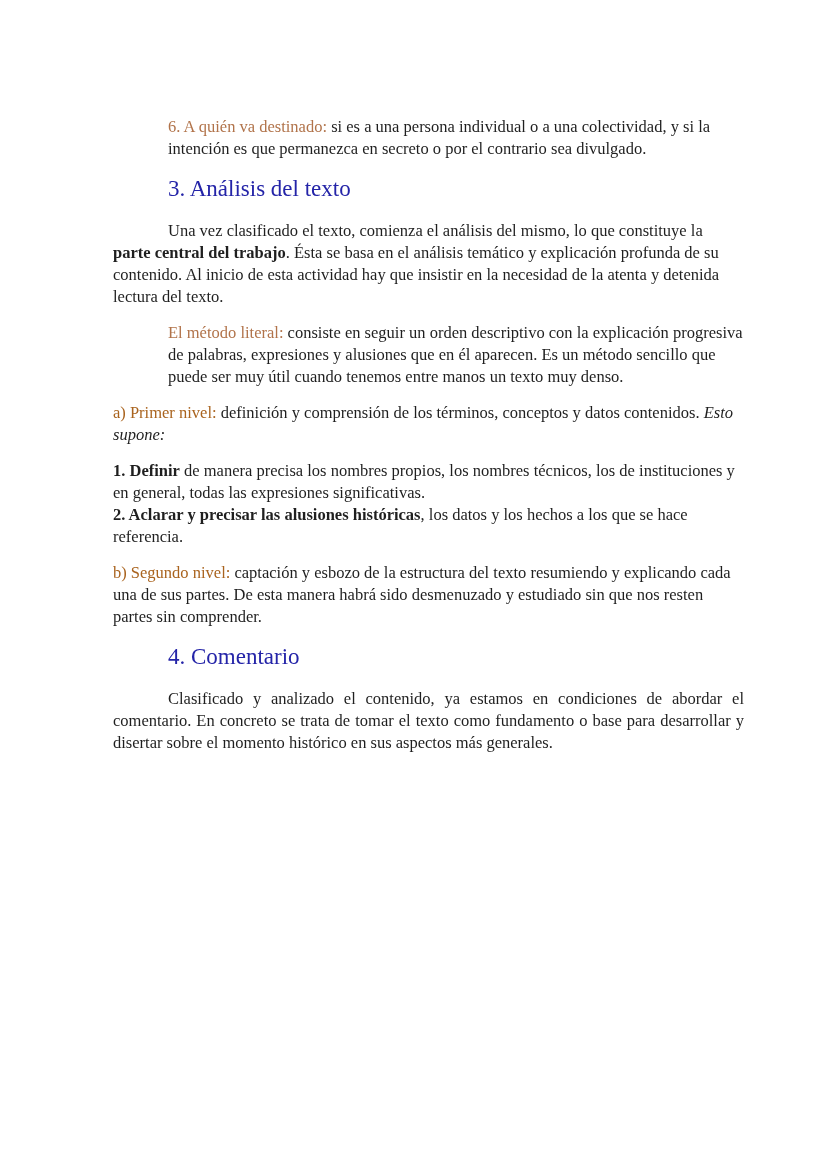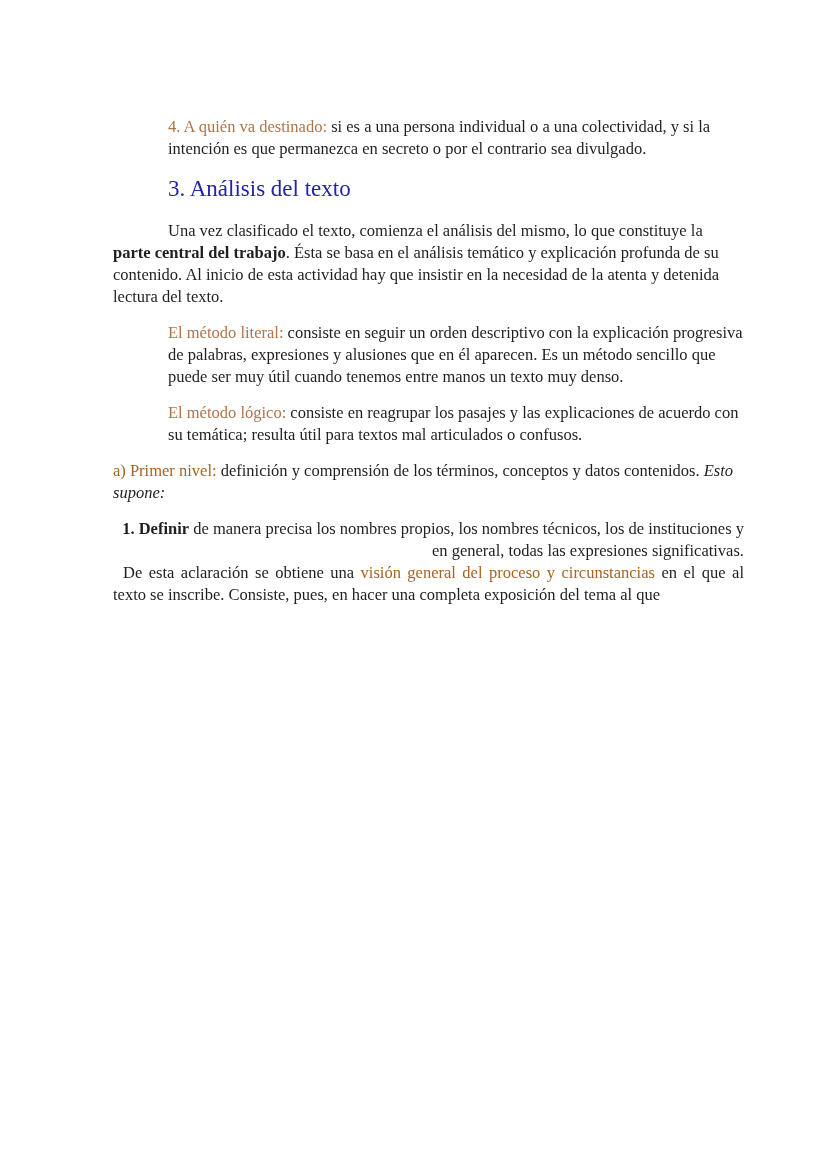--- a/index.html
+++ b/index.html
@@ -26,42 +26,44 @@
   .content p {
     margin: 0 0 14px 0;
     text-align: left;
   }
   
   p.hang { margin-left: 55px; }
   
   p.indent { text-indent: 55px; }
   p.small-indent { text-indent: 10px; }
   p.plain { }
-  p.tight { margin-bottom: 0; text-align: right; }
+  p.tight { margin-bottom: 0; }
   p.justify { text-align: justify; }
   h2.heading {
     font-weight: 400;
     font-size: 23px;
     line-height: 30px;
     color: var(--heading-blue, #2424a8);
     margin: 2px 0 16px 55px;
   }
   .r-normal { }
   .r-brown { color: var(--label-brown, #b1734a); }
   .r-brown-bold { color: var(--accent-brown, #a9631e); font-weight: 400; }
   .r-bold { font-weight: 700; }
   .r-italic { font-style: italic; }
 </style>
 </head>
 <body>
 
 <div class="page" style="color: rgb(31, 31, 31); background: rgb(255, 255, 255);">
   <div class="content">
-      <p class="hang"><span class="r-brown">4. A quién va destinado: </span><span class="r-normal">si es a una persona individual o a una colectividad, y si la intención es que permanezca en secreto o por el contrario sea divulgado.</span></p>
+      <p class="hang"><span class="r-brown">6. A quién va destinado: </span><span class="r-normal">si es a una persona individual o a una colectividad, y si la intención es que permanezca en secreto o por el contrario sea divulgado.</span></p>
       <h2 class="heading">3. Análisis del texto</h2>
       <p class="indent"><span class="r-normal">Una vez clasificado el texto, comienza el análisis del mismo, lo que constituye la </span><span class="r-bold">parte central del trabajo</span><span class="r-normal">. Ésta se basa en el análisis temático y explicación profunda de su contenido. Al inicio de esta actividad hay que insistir en la necesidad de la atenta y detenida lectura del texto.</span></p>
       <p class="hang"><span class="r-brown">El método literal: </span><span class="r-normal">consiste en seguir un orden descriptivo con la explicación progresiva de palabras, expresiones y alusiones que en él aparecen. Es un método sencillo que puede ser muy útil cuando tenemos entre manos un texto muy denso.</span></p>
-      <p class="hang"><span class="r-brown">El método lógico: </span><span class="r-normal">consiste en reagrupar los pasajes y las explicaciones de acuerdo con su temática; resulta útil para textos mal articulados o confusos.</span></p>
       <p class="plain"><span class="r-brown-bold">a) Primer nivel: </span><span class="r-normal">definición y comprensión de los términos, conceptos y datos contenidos. </span><span class="r-italic">Esto supone:</span></p>
       <p class="plain tight"><span class="r-bold">1. Definir</span><span class="r-normal"> de manera precisa los nombres propios, los nombres técnicos, los de instituciones y en general, todas las expresiones significativas.</span></p>
-      <p class="small-indent justify"><span class="r-normal">De esta aclaración se obtiene una </span><span class="r-brown-bold">visión general del proceso y circunstancias</span><span class="r-normal"> en el que al texto se inscribe. Consiste, pues, en hacer una completa exposición del tema al que</span></p>
+      <p class="plain"><span class="r-bold">2. Aclarar y precisar las alusiones históricas</span><span class="r-normal">, los datos y los hechos a los que se hace referencia.</span></p>
+      <p class="plain"><span class="r-brown-bold">b) Segundo nivel: </span><span class="r-normal">captación y esbozo de la estructura del texto resumiendo y explicando cada una de sus partes. De esta manera habrá sido desmenuzado y estudiado sin que nos resten partes sin comprender.</span></p>
+      <h2 class="heading">4. Comentario</h2>
+      <p class="indent justify tight"><span class="r-normal">Clasificado y analizado el contenido, ya estamos en condiciones de abordar el comentario. En concreto se trata de tomar el texto como fundamento o base para desarrollar y disertar sobre el momento histórico en sus aspectos más generales.</span></p>
     </div>
 </div>
 
 </body></html>

